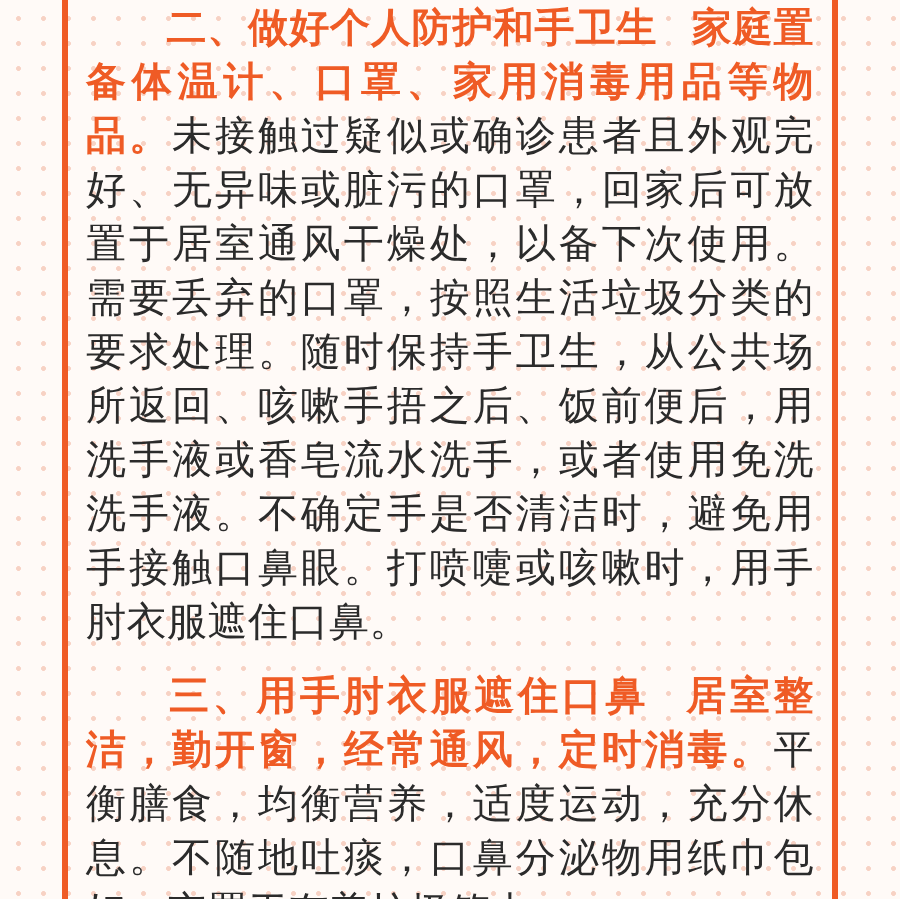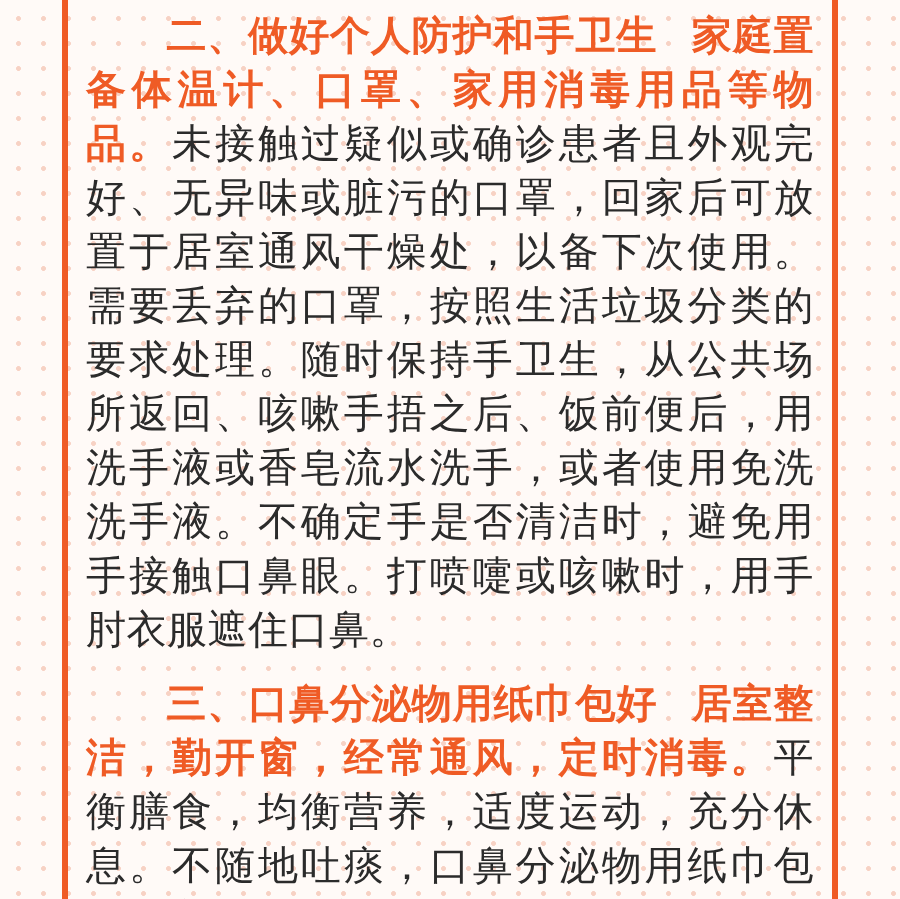--- a/index.html
+++ b/index.html
@@ -36,21 +36,20 @@
   }
   .rule.left { left: 62px; }
   .rule.right { right: 62px; }
 
   .content {
     position: absolute;
     left: 86px;
     right: 86px;
     top: 0;
     bottom: 0;
-    padding-top: 8px;
     box-sizing: border-box;
   }
 
   p.para {
     margin: 0;
     padding: 0;
     color: #2b2b2b;
     font-size: 40px;
     line-height: 54px;
     letter-spacing: 0.5px;
@@ -81,16 +80,16 @@
 
 <div id="page">
 
   <div class="rule left"></div>
   <div class="rule right"></div>
 
   <div class="content">
 
     <p class="para"><span class="indent"></span><span class="heading">二、做好个人防护和手卫生</span><span class="gap"></span><span class="heading">家庭置备体温计、口罩、家用消毒用品等物品。</span><span>未接触过疑似或确诊患者且外观完好、无异味或脏污的口罩，回家后可放置于居室通风干燥处，以备下次使用。需要丢弃的口罩，按照生活垃圾分类的要求处理。随时保持手卫生，从公共场所返回、咳嗽手捂之后、饭前便后，用洗手液或香皂流水洗手，或者使用免洗洗手液。不确定手是否清洁时，避免用手接触口鼻眼。打喷嚏或咳嗽时，用手肘衣服遮住口鼻。</span></p>
 
-    <p class="para"><span class="indent"></span><span class="heading">三、口鼻分泌物用纸巾包好</span><span class="gap"></span><span class="heading">居室整洁，勤开窗，经常通风，定时消毒。</span><span>平衡膳食，均衡营养，适度运动，充分休息。不随地吐痰，口鼻分泌物用纸巾包好，弃置于有盖垃圾箱内。</span></p>
+    <p class="para"><span class="indent"></span><span class="heading">三、用手肘衣服遮住口鼻</span><span class="gap"></span><span class="heading">居室整洁，勤开窗，经常通风，定时消毒。</span><span>平衡膳食，均衡营养，适度运动，充分休息。不随地吐痰，口鼻分泌物用纸巾包好，弃置于有盖垃圾箱内。</span></p>
 
   </div>
 </div>
 
 </body></html>

